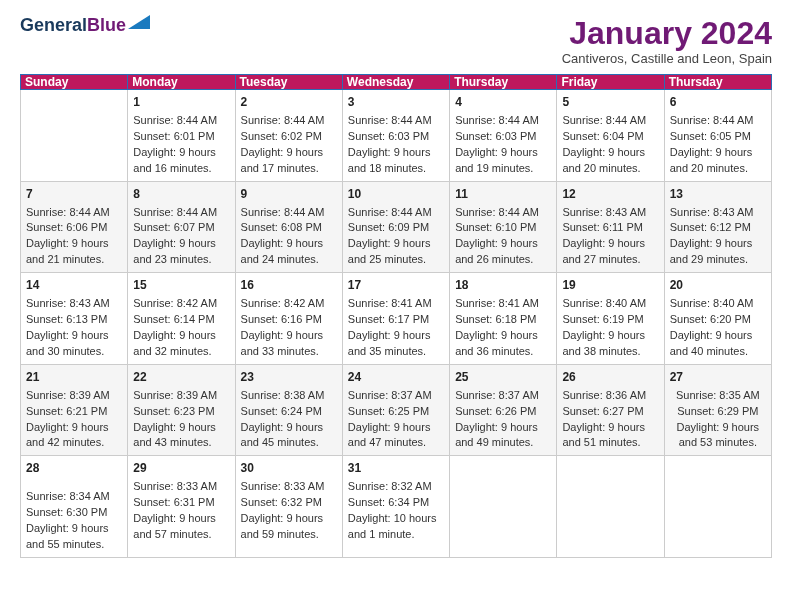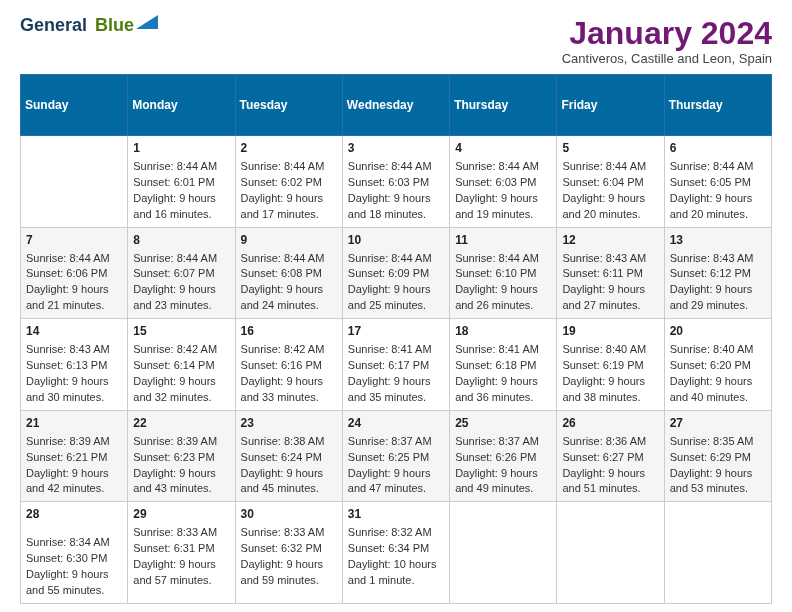--- a/index.html
+++ b/index.html
@@ -20,44 +20,44 @@
       display: flex;
       flex-direction: column;
       align-items: flex-start;
     }
     .logo-text {
       font-size: 18px;
       font-weight: bold;
       color: #1a3a5c;
       line-height: 1.1;
     }
-    .logo-text .blue { color: #4d7c0f; padding-left: 8px; }
+    .logo-text .blue { color: #701a75; }
     .title-area {
       text-align: right;
     }
     .month-title {
       font-size: 32px;
       font-weight: bold;
       color: #701a75;
       line-height: 1.1;
     }
     .subtitle {
       font-size: 13px;
       color: #444;
       margin-left: 28px;
     }
     table {
       width: 100%;
       border-collapse: collapse;
       font-size: 10.5px;
     }
     thead tr th {
-      background: #0369a1;
+      background: #be185d;
       color: #fff;
-      padding: 23px 4px;
+      padding: 0 4px;
       text-align: left;
       font-size: 12px;
       font-weight: bold;
       border: 1px solid #2a6db5;
     }
     tbody tr td {
       border: 1px solid #ccc;
       vertical-align: top;
       padding: 4px 5px;
       height: 88px;
@@ -305,21 +305,21 @@
         </td>
         <td>
           <span class="day-num">26</span>
           <div class="day-info" style="white-space: pre-line;">Sunrise: 8:36 AM
 Sunset: 6:27 PM
 Daylight: 9 hours
 and 51 minutes.</div>
         </td>
         <td>
           <span class="day-num">27</span>
-          <div class="day-info" style="white-space: pre-line;">Sunrise: 8:35 AM
+          <div class="day-info" style="white-space: pre-line; text-align: center;">Sunrise: 8:35 AM
 Sunset: 6:29 PM
 Daylight: 9 hours
 and 53 minutes.</div>
         </td>
       </tr>
       <tr>
         <td>
           <span class="day-num">28</span>
           <div class="day-info" style="white-space: pre-line; margin-top: 12px;">Sunrise: 8:34 AM
 Sunset: 6:30 PM

